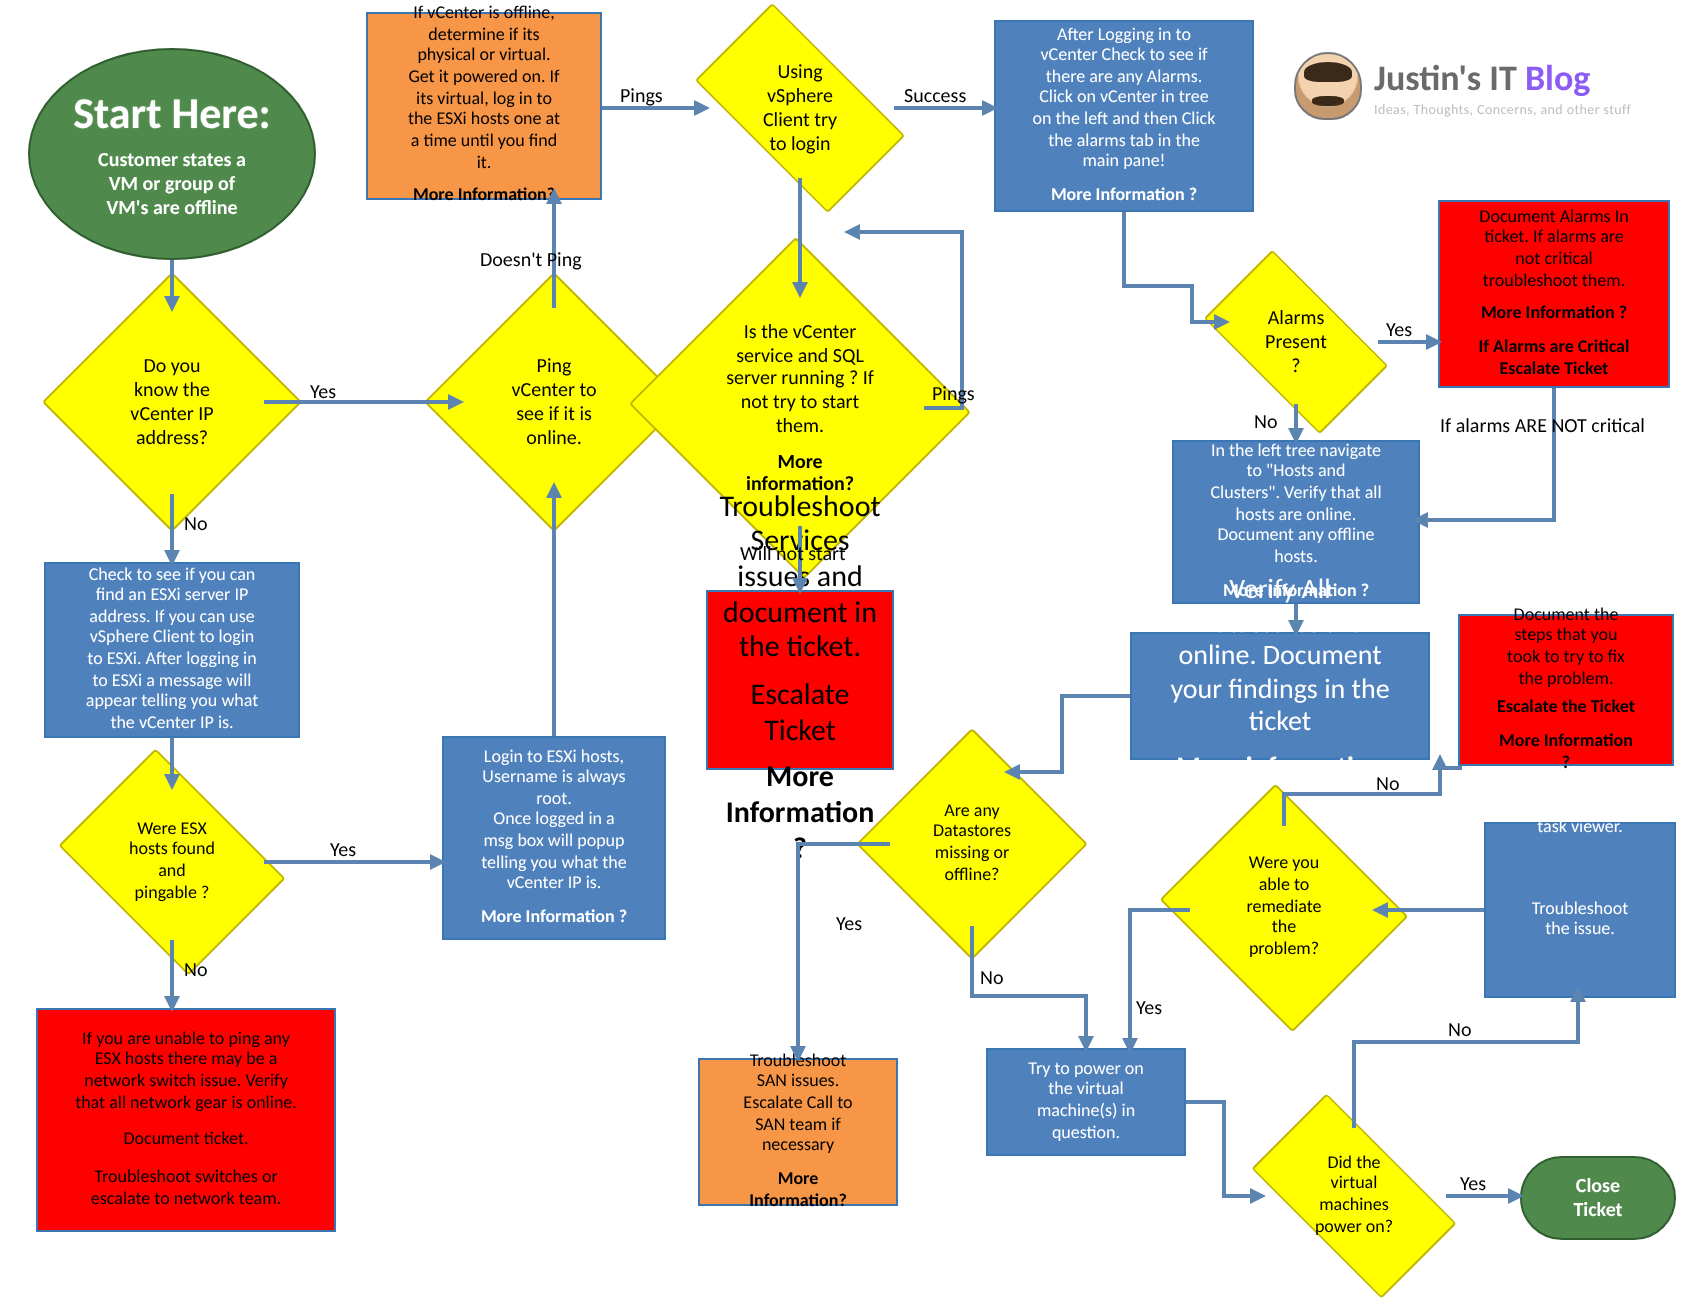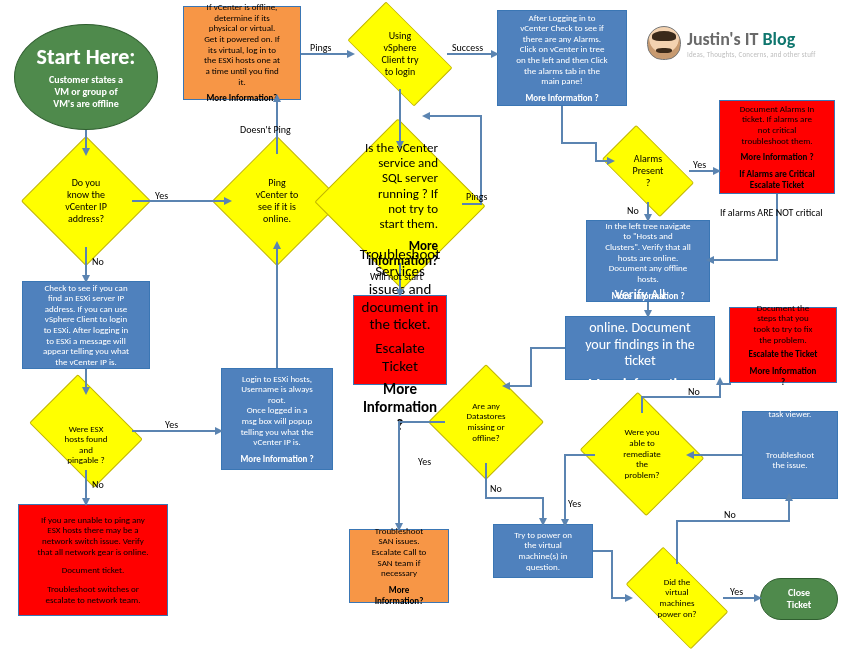--- a/index.html
+++ b/index.html
@@ -23,21 +23,21 @@
   .ar{border-top:4px solid transparent;border-bottom:4px solid transparent;border-left:8px solid #5b84b1;}
   .al{border-top:4px solid transparent;border-bottom:4px solid transparent;border-right:8px solid #5b84b1;}
   .ad{border-left:4px solid transparent;border-right:4px solid transparent;border-top:8px solid #5b84b1;}
   .au{border-left:4px solid transparent;border-right:4px solid transparent;border-bottom:8px solid #5b84b1;}
   .title{font-size:22px;font-weight:bold;text-shadow:0 0 1px rgba(255,255,255,.3);}
   .logo{position:absolute;display:flex;align-items:center;}
   .logo-head{width:32px;height:32px;border-radius:50% 50% 45% 45%;background:radial-gradient(circle at 50% 35%, #f3d2b0 55%, #c79a70 58%);border:1px solid #777;position:relative;margin-right:6px;}
   .logo-head:before{content:"";position:absolute;top:4px;left:4px;right:4px;height:10px;background:#3b2a1a;border-radius:50% 50% 30% 30%;}
   .logo-head:after{content:"";position:absolute;bottom:6px;left:8px;right:8px;height:5px;background:#3b2a1a;border-radius:40%;}
   .logo-txt{font-size:18px;font-weight:bold;}
-  .logo-txt .b{color:#0f766e;}
+  .logo-txt .b{color:#8b5cf6;}
   .logo-txt .g{color:#6a6a6a;}
   .logo-sub{font-size:7px;color:#bdbdbd;letter-spacing:.2px;}
 </style>
 </head>
 <body>
 
 <div class="stage">
 
   <div class="logo" style="left:647px;top:26px;">
     <div class="logo-head"></div>
@@ -67,21 +67,21 @@
     <div class="more">More Information?</div>
   </div>
 
   <div class="node diamond" style="left:353px;top:19px;width:94px;height:70px;">
     <div class="dshape" style="transform:rotate(45deg) scaleY(.78);"></div>
       <div class="dtext">Using vSphere Client try to login</div>
   </div>
 
   <div class="node diamond" style="left:338px;top:145px;width:124px;height:118px;">
     <div class="dshape"></div>
-    <div class="dtext" style="font-size:13px;text-align:right;">
+    <div class="dtext" style="font-size:10px;">
       <div>Is the vCenter service and SQL server running ? If not try to start them.</div>
       <div class="more">More information?</div>
     </div>
   </div>
 
   <div class="node rect red" style="left:353px;top:295px;width:94px;height:90px;font-size:15px;">
     <div>Troubleshoot Services issues and document in the ticket.</div>
     <div style="margin-top:6px;">Escalate Ticket</div>
     <div class="more">More Information ?</div>
   </div>
@@ -149,21 +149,21 @@
   <div class="node rect red" style="left:729px;top:307px;width:108px;height:76px;font-size:9px;">
     <div>Document the steps that you took to try to fix the problem.</div>
     <div style="margin-top:4px;font-weight:bold;">Escalate the Ticket</div>
     <div class="more">More Information ?</div>
   </div>
 
   <div class="node rect blue" style="left:22px;top:281px;width:128px;height:88px;font-size:9px;">
     <div>Check to see if you can find an ESXi server IP address. If you can use vSphere Client to login to ESXi. After logging in to ESXi a message will appear telling you what the vCenter IP is.</div>
   </div>
 
-  <div class="node diamond" style="left:40px;top:392px;width:92px;height:78px;justify-content:flex-end;">
+  <div class="node diamond" style="left:40px;top:392px;width:92px;height:78px;">
     <div class="dshape" style="transform:rotate(45deg) scaleY(.88);"></div>
       <div class="dtext" style="font-size:9px;">Were ESX hosts found and pingable ?</div>
   </div>
 
   <div class="node rect blue" style="left:221px;top:368px;width:112px;height:102px;font-size:9px;white-space:pre-line;">
     <div>Login to ESXi hosts, Username is always root.
 Once logged in a msg box will popup telling you what the vCenter IP is.</div>
     <div class="more">More Information ?</div>
   </div>
 

